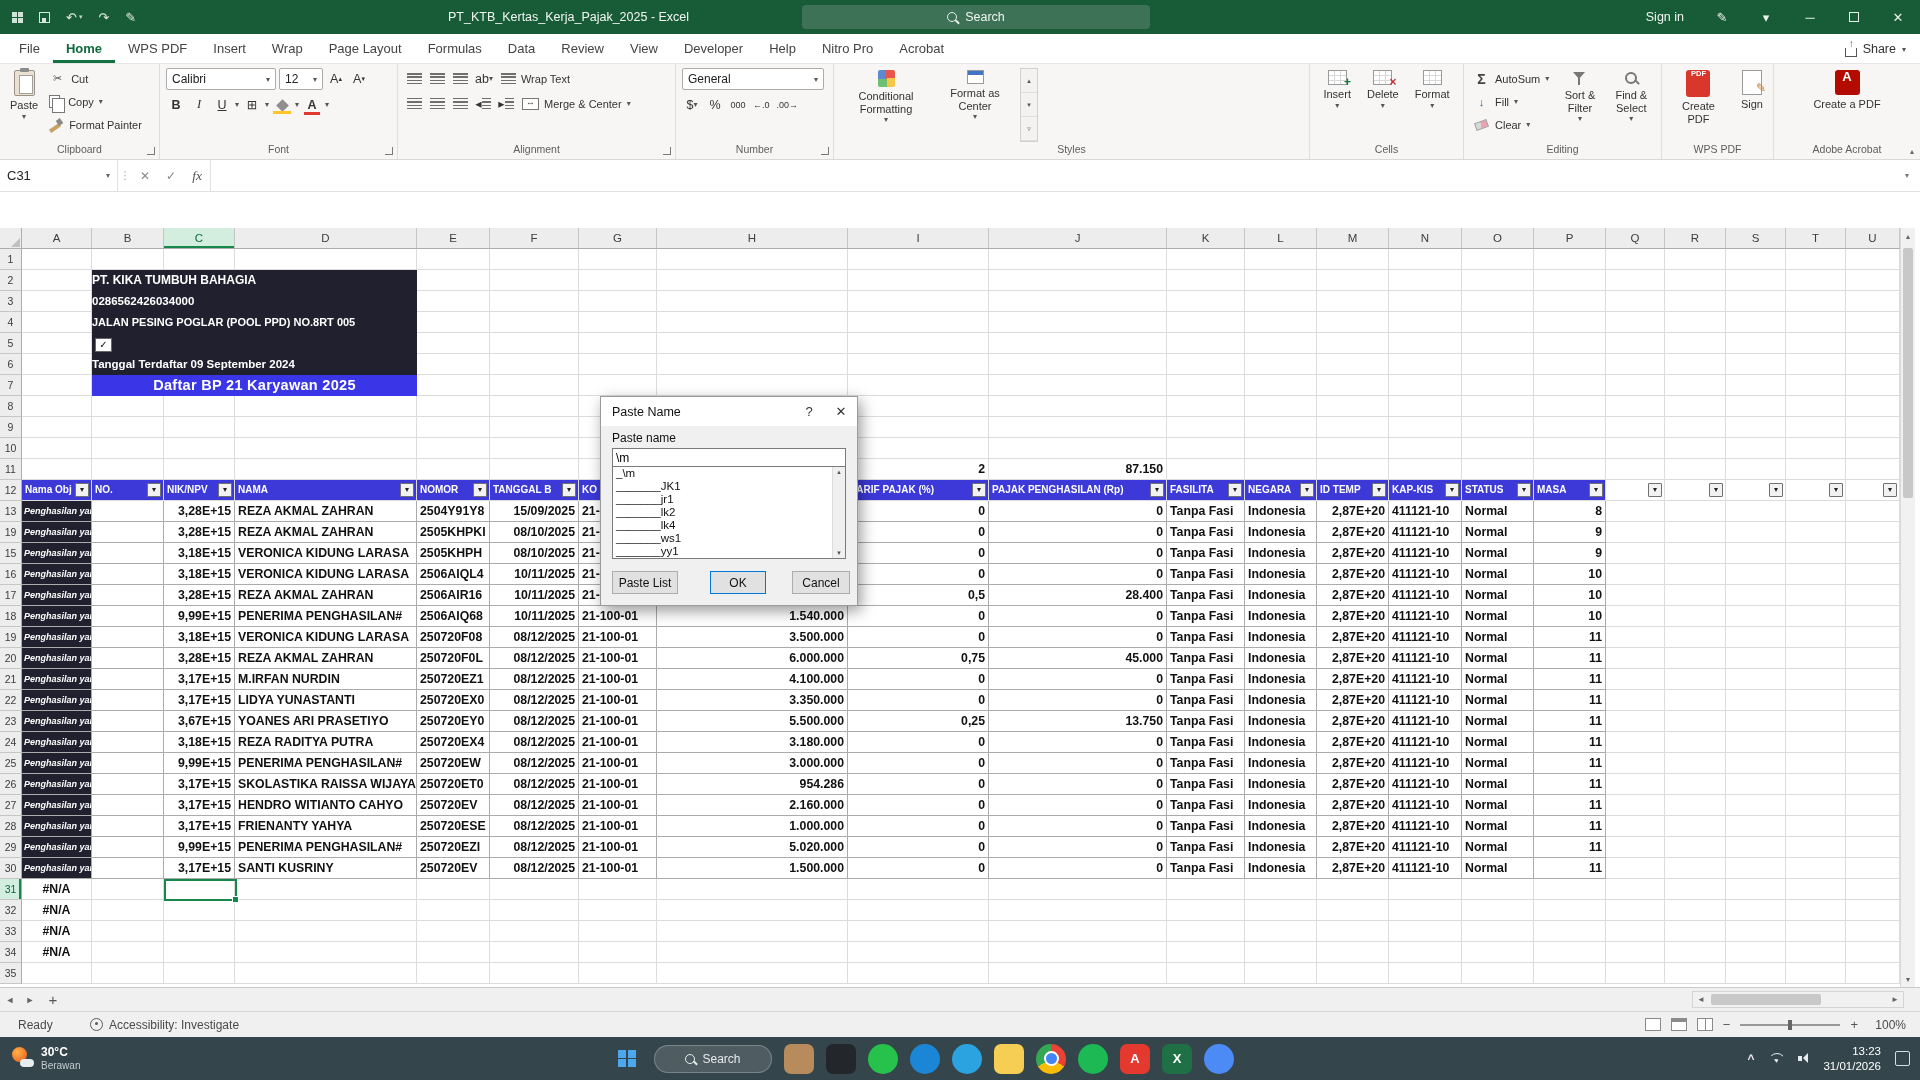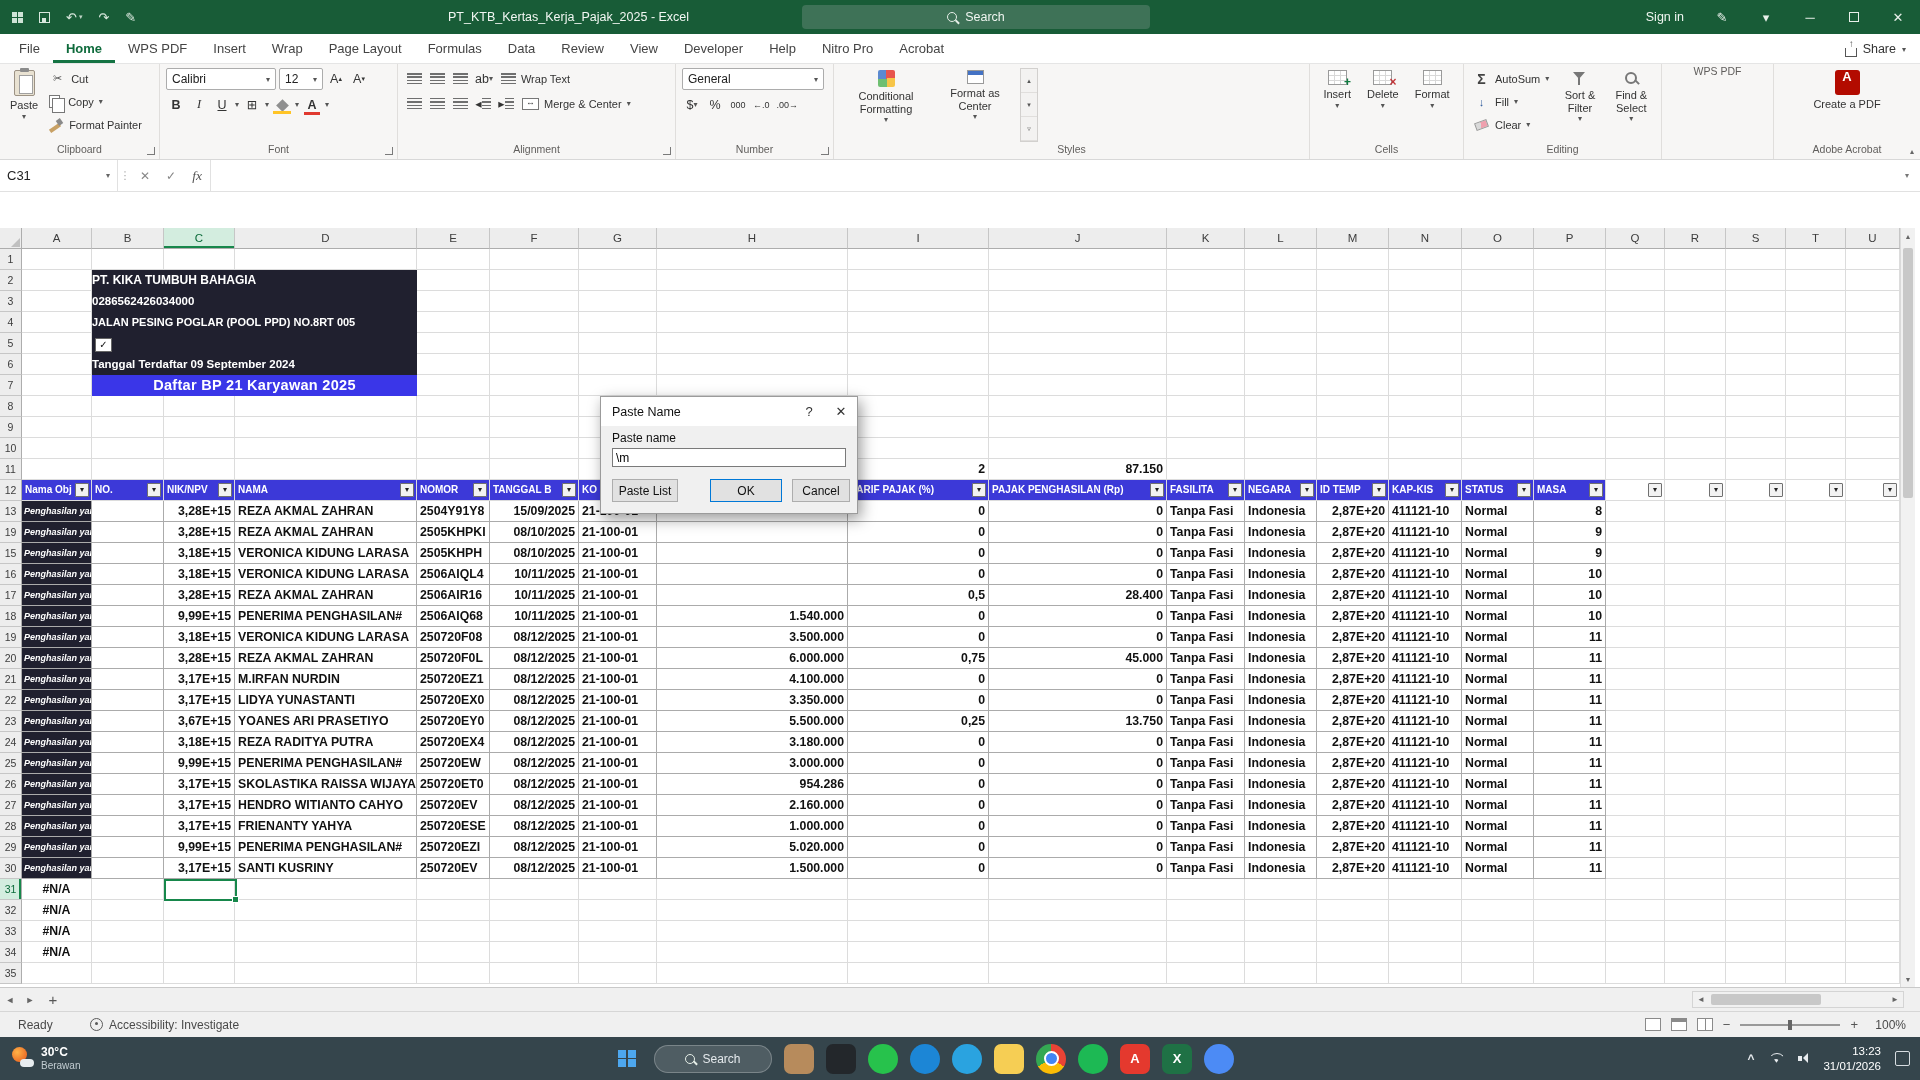--- a/index.html
+++ b/index.html
@@ -203,21 +203,21 @@
 .dsys{width:32px;height:29px;display:flex;align-items:center;justify-content:center;color:#333;font-size:13px}
 .dbody{padding:5px 11px 11px}
 .dlabel{margin-bottom:3px;color:#111}
 .dinput{width:100%;height:19px;border:1px solid #7A7A7A;font-size:12px;padding:0 3px;font-family:"Liberation Sans",sans-serif;background:#fff;display:block}
 .dlist{height:92px;border:1px solid #7A7A7A;border-top:0;background:#fff;position:relative;overflow:hidden;padding-right:13px}
 .ditem{height:13px;line-height:13px;font-size:11.5px;padding-left:3px;white-space:pre;color:#111}
 .dscroll{position:absolute;right:0;top:0;bottom:0;width:13px;background:#F0F0F0;border-left:1px solid #DCDCDC;display:flex;flex-direction:column;justify-content:space-between;align-items:center;font-size:6px;color:#555;padding:2px 0}
 .dbtns{position:relative;height:23px;margin-top:12px}
 .dbtn{position:absolute;height:23px;background:#E1E1E1;border:1px solid #ADADAD;display:flex;align-items:center;justify-content:center;font-size:12px;color:#111}
 .db-paste{left:0;width:66px}
-.db-ok{left:98px;width:72px;border:1px solid #0078D7}
+.db-ok{left:98px;width:56px;border:1px solid #0078D7}
 .db-cancel{left:180px;width:58px}
 </style>
 </head>
 <body>
 
 <div class="screen">
 
   <div class="titlebar">
     <div class="qat">
       <span class="qic">
@@ -468,20 +468,30 @@
         <div class="bb" style="width:54px">
           <span class="bi ic-find"></span>
           <span>Find &amp; Select</span>
             <span class="dd">▾</span>
         </div>
       </div>
       <div class="rlabel"><span>Editing</span></div>
     </div>
 
     <div class="rgroup" style="width:112px">
+      <div class="rbody" style="justify-content:center;gap:8px">
+        <div class="bb">
+          <span class="bi ic-pdf">PDF</span>
+          <span>Create PDF</span>
+        </div>
+        <div class="bb">
+          <span class="bi ic-signdoc"></span>
+          <span>Sign</span>
+        </div>
+      </div>
       <div class="rlabel"><span>WPS PDF</span></div>
     </div>
 
     <div class="rgroup" style="width:146px;border-right:0">
       <div class="rbody" style="justify-content:center">
         <div class="bb">
           <span class="bi ic-acro">A</span>
           <span>Create a PDF</span>
         </div>
       </div>
@@ -1536,20 +1546,35 @@
   <div class="dialog">
     <div class="dtitle">
       <span>Paste Name</span>
       <span class="sp"></span>
       <span class="dsys">?</span>
       <span class="dsys">✕</span>
     </div>
     <div class="dbody">
       <div class="dlabel">Paste name</div>
       <input class="dinput" readonly="" value="\m" style="">
+      <div class="dlist">
+        <div id="dlglist-items">
+            <div class="ditem">_\m</div>
+            <div class="ditem">_______JK1</div>
+            <div class="ditem">_______jr1</div>
+            <div class="ditem">_______lk2</div>
+            <div class="ditem">_______lk4</div>
+            <div class="ditem">_______ws1</div>
+            <div class="ditem">_______yy1</div>
+          </div>
+        <div class="dscroll">
+            <span>▲</span>
+            <span>▼</span>
+          </div>
+      </div>
       <div class="dbtns">
         <span class="dbtn db-paste">Paste List</span>
         <span class="dbtn db-ok">OK</span>
         <span class="dbtn db-cancel">Cancel</span>
       </div>
     </div>
   </div>
 
 </div>
 

